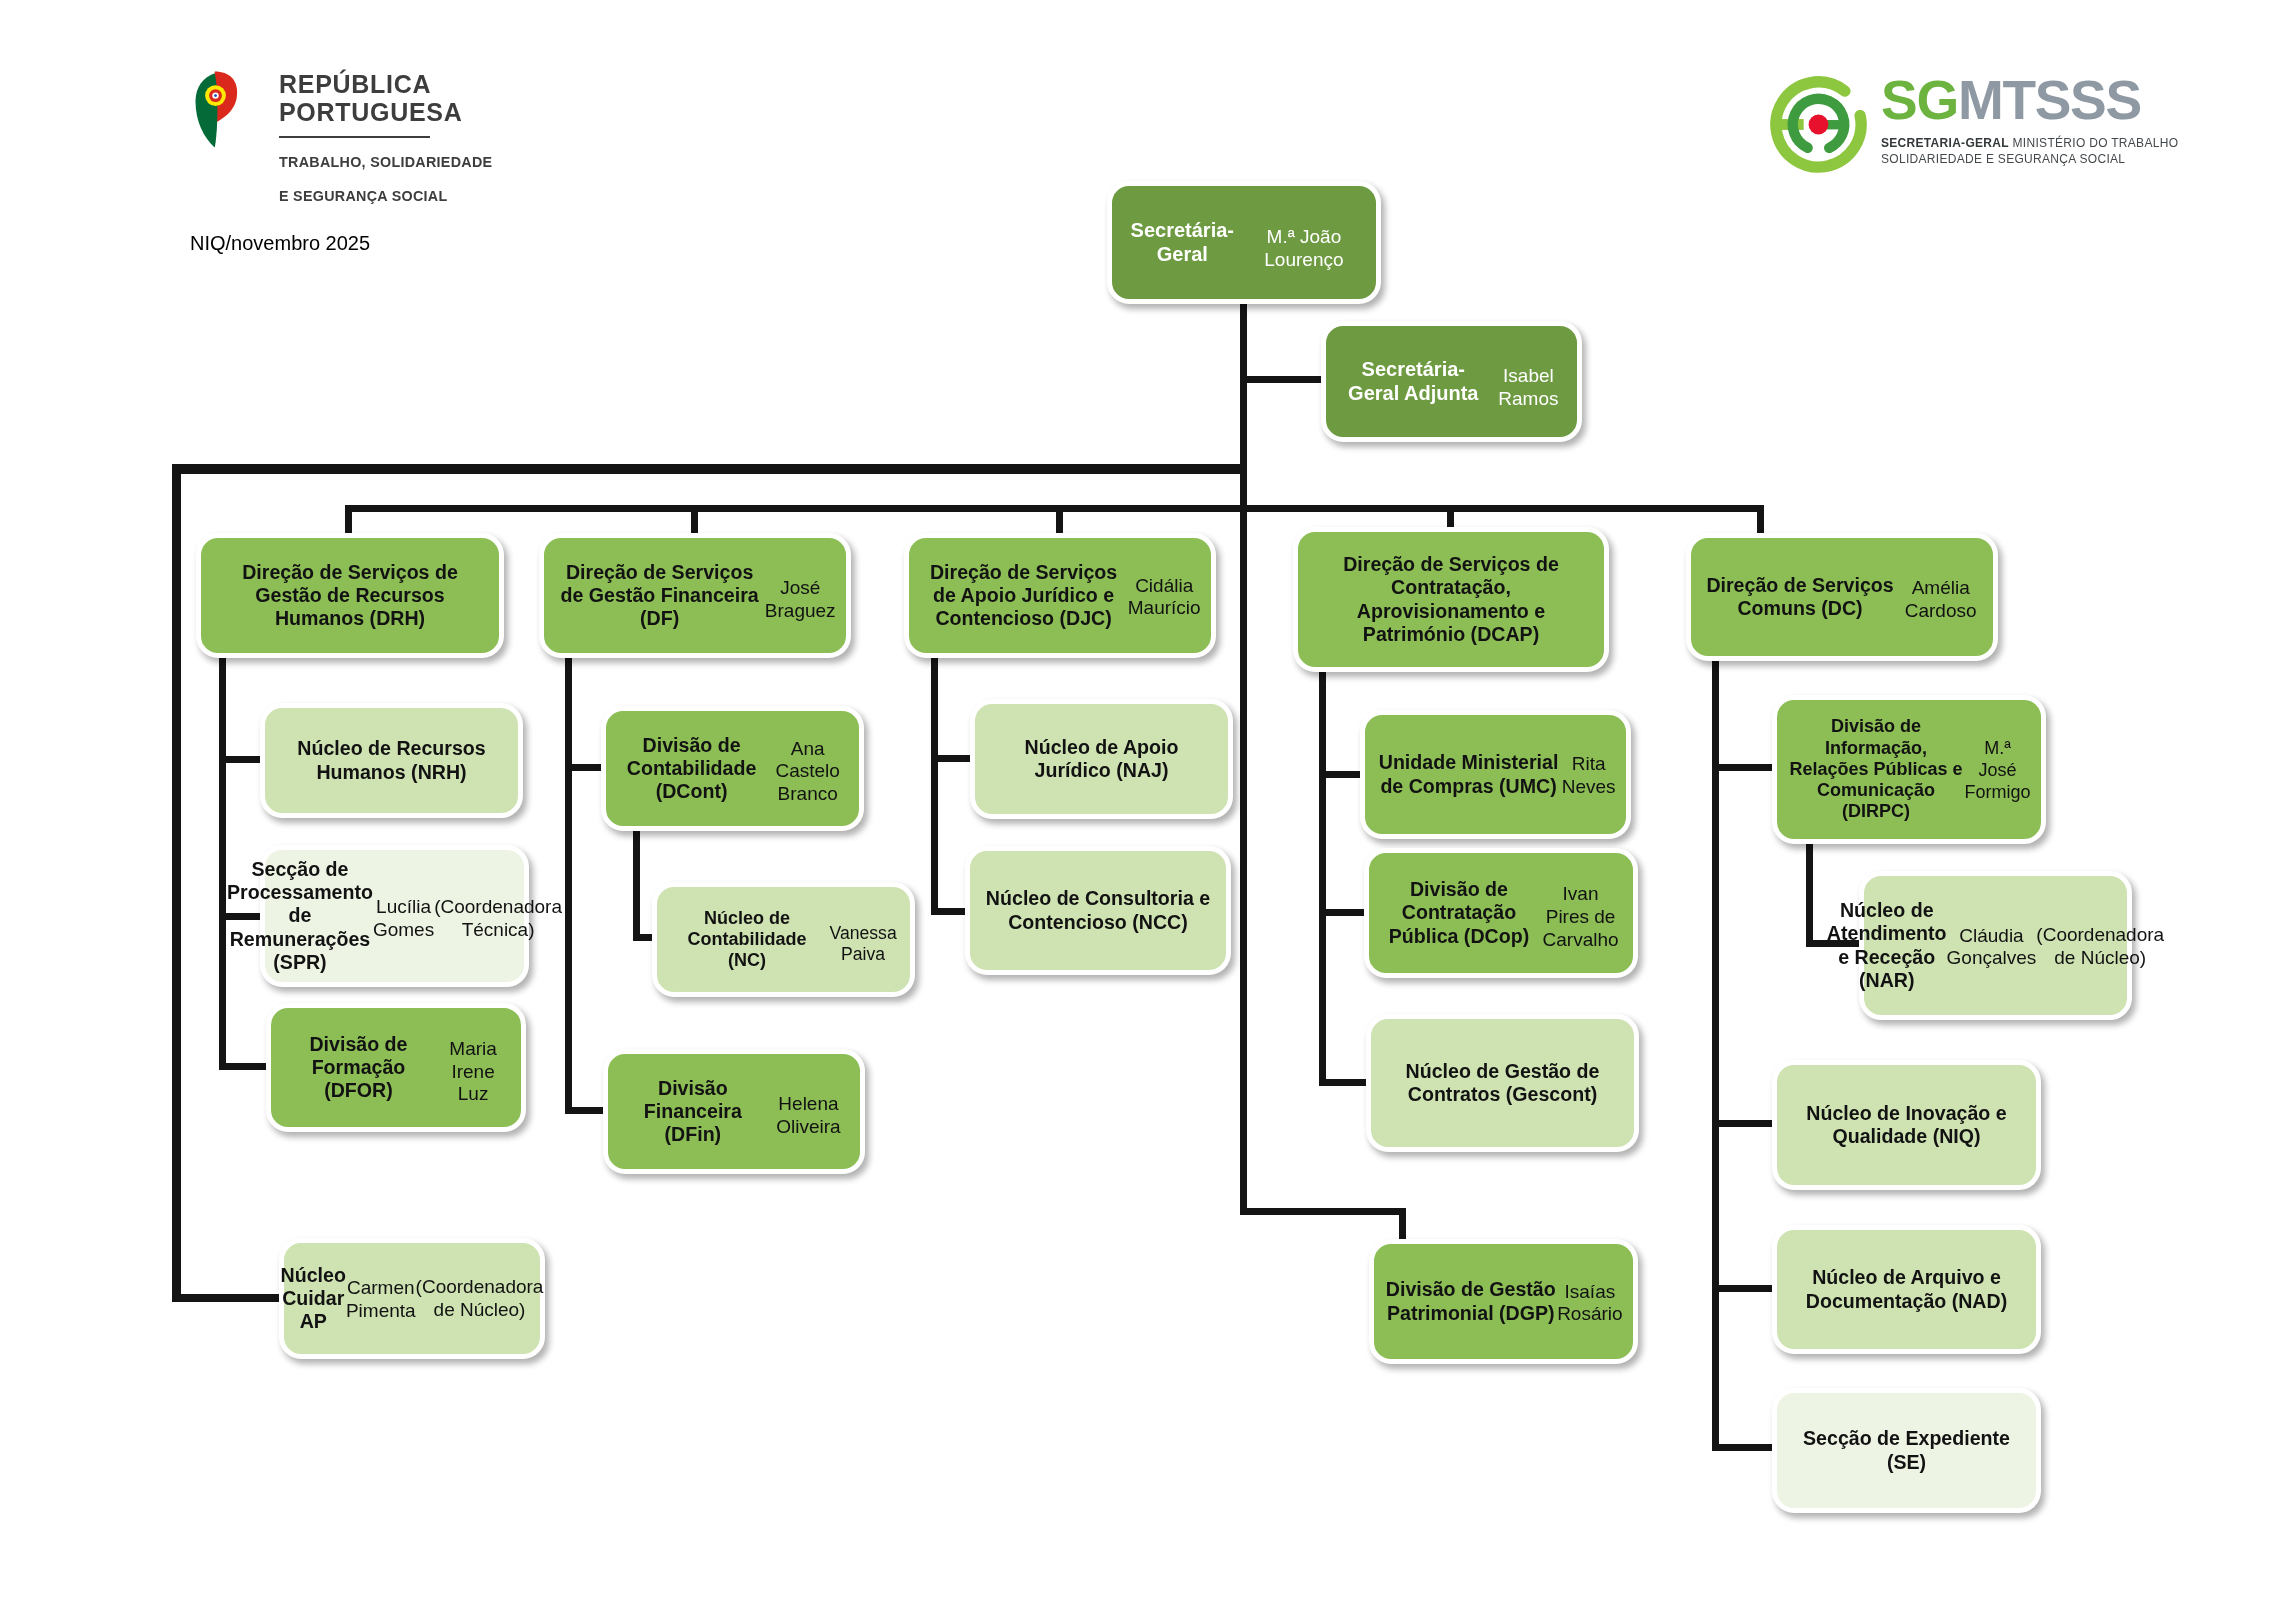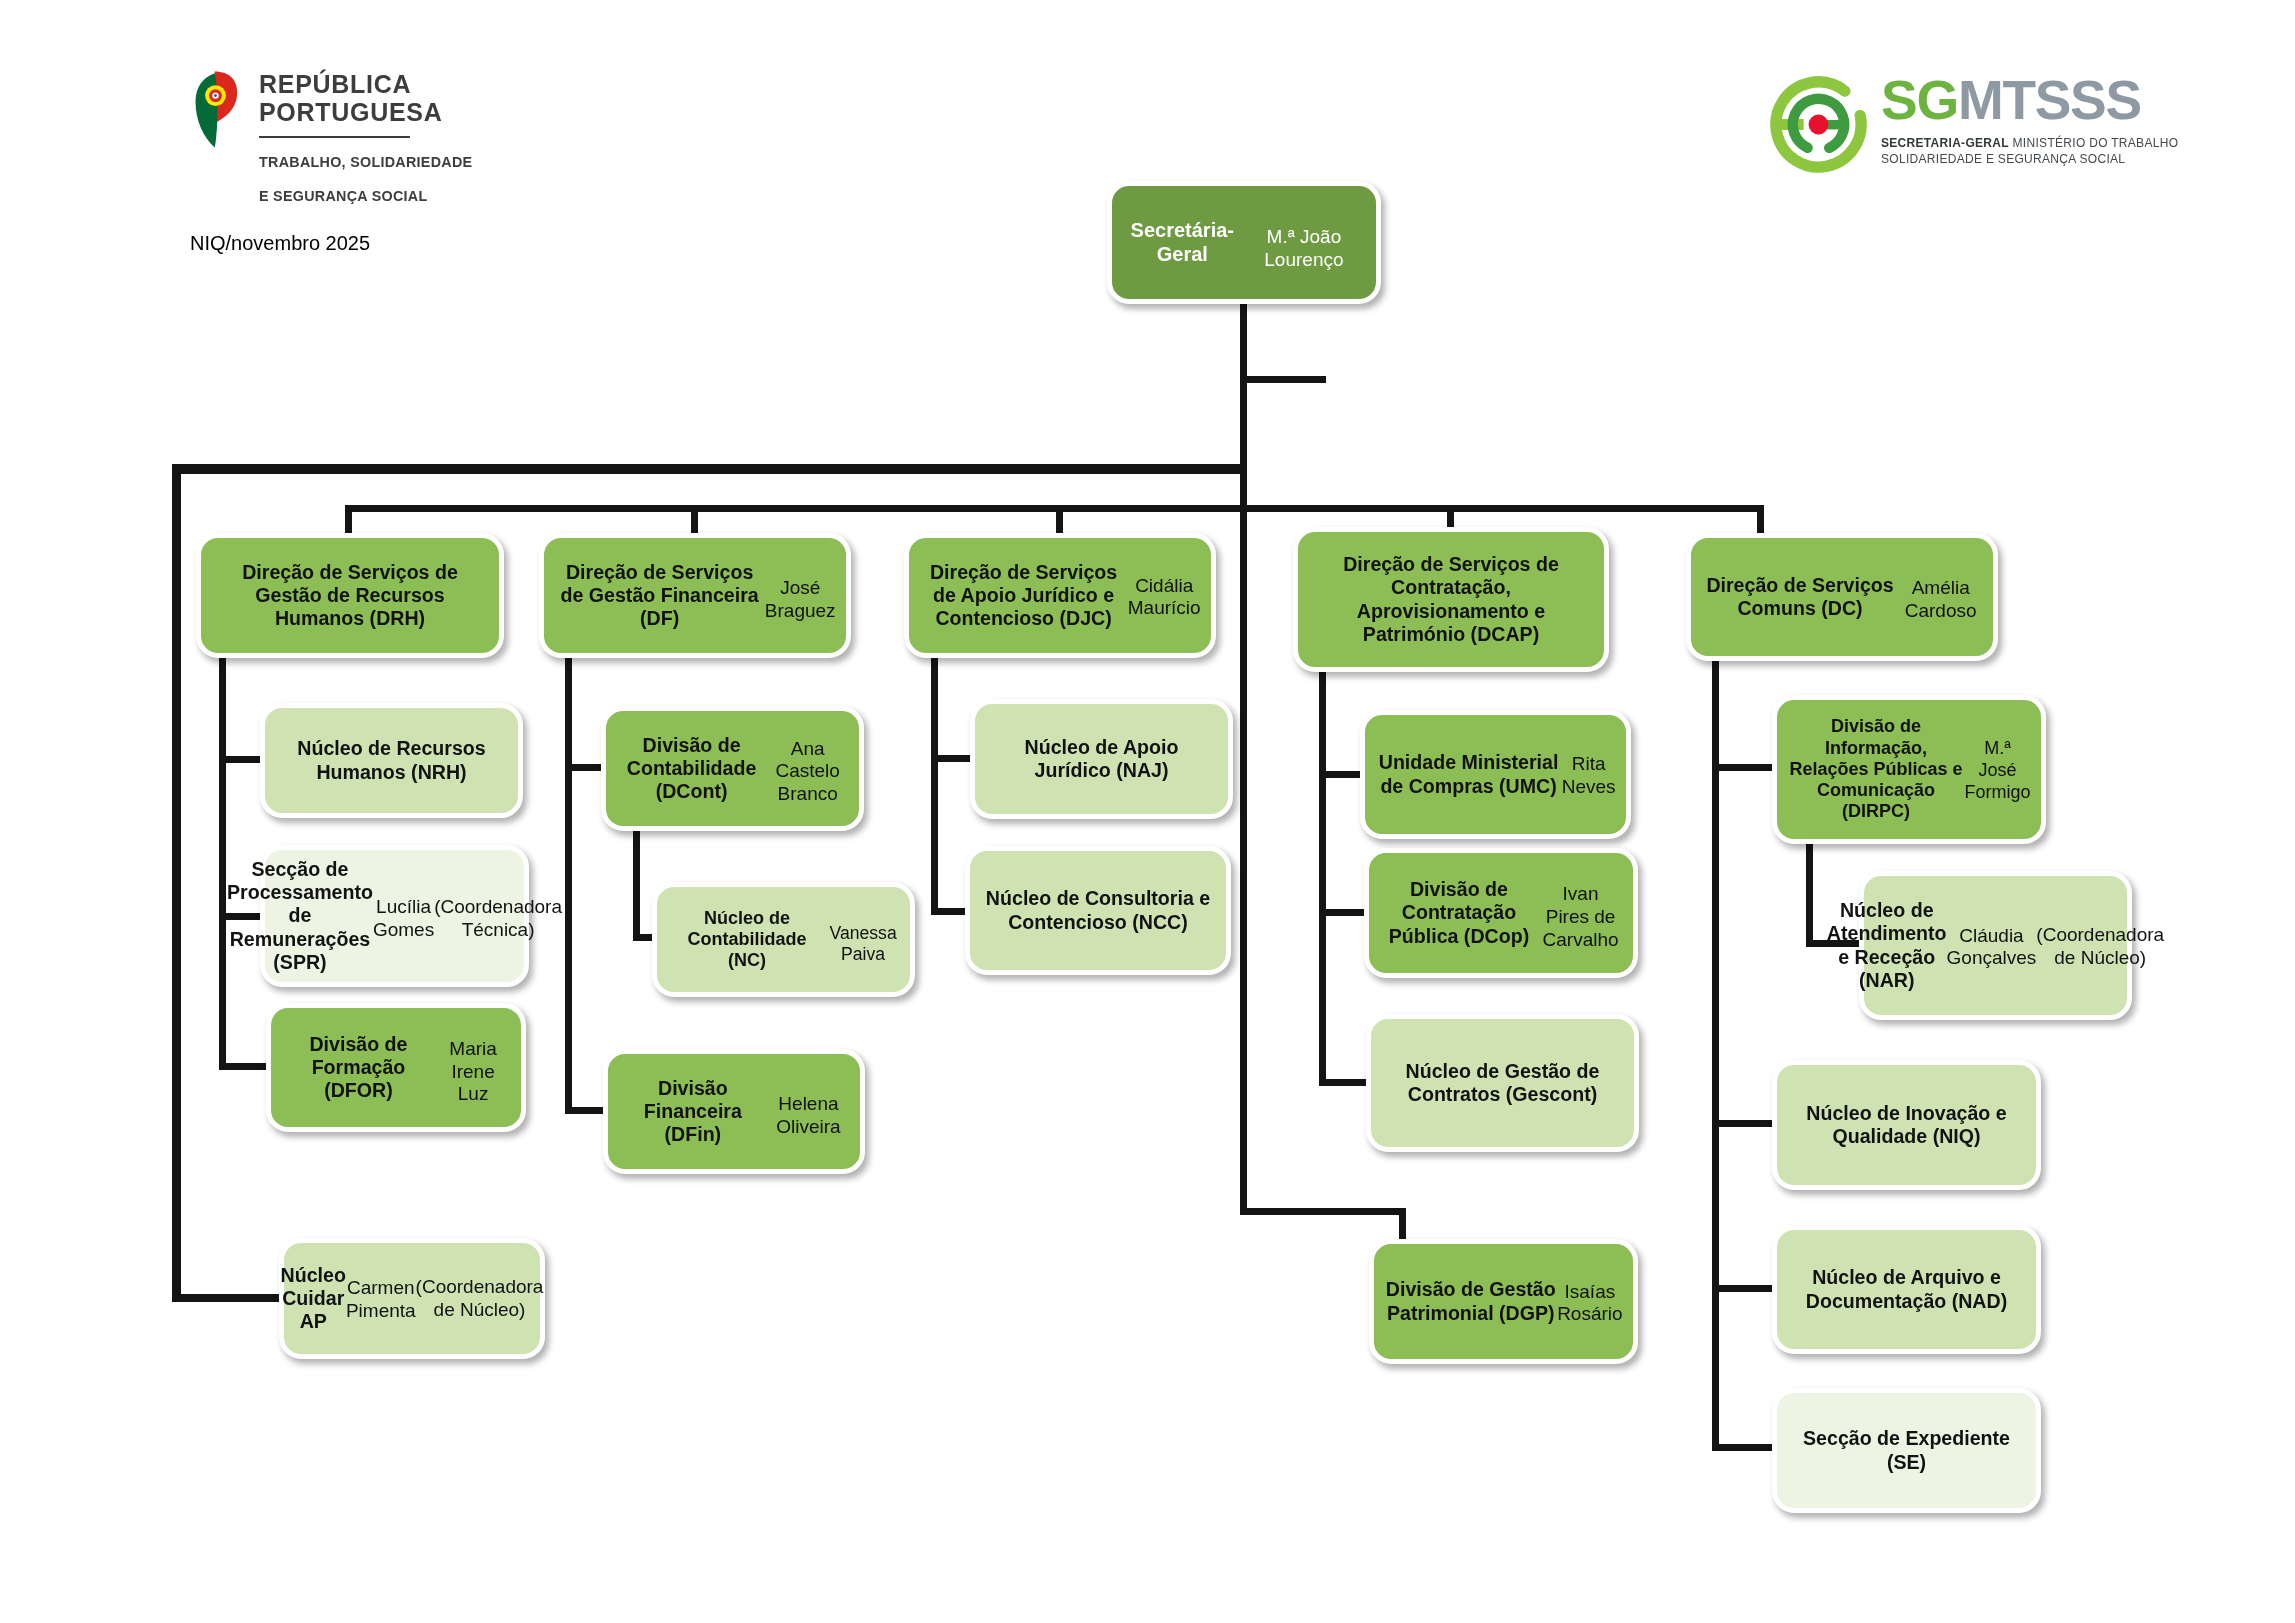--- a/index.html
+++ b/index.html
@@ -21,21 +21,21 @@
   .mid   {background:#8cbe55;color:#121212;}
   .light {background:#cfe3b2;color:#121212;align-items:center;}
   .xlight{background:#eef4e4;color:#121212;}
   .t{font-weight:700;font-size:19.6px;line-height:1.18;}
   .n{font-size:19px;line-height:1.2;margin-top:9px;}
   .note{font-size:19px;line-height:1.2;margin-top:6.5px;}
   .dark .t{font-size:20px;}
   .dark .n{margin-top:13px;}
 
   
-  #pt-logo{position:absolute;left:190px;top:70px;display:flex;}
+  #pt-logo{position:absolute;left:190px;top:70px;display:flex;gap:20px;}
   #pt-flag{width:51px;height:80px;}
   #pt-text{margin-left:18px;color:#3d3d3d;}
   .pt-big{font-size:25px;font-weight:700;line-height:1.13;letter-spacing:0.7px;}
   #pt-rule{width:151px;height:2px;background:#3d3d3d;margin:9px 0 7.8px 0;}
   .pt-small{font-size:14.3px;font-weight:700;line-height:1.35;letter-spacing:0.3px;margin-top:15px;}
   #niq-note{position:absolute;left:190px;top:232px;font-size:20px;color:#000;}
 
   
   #sg-logo{position:absolute;left:1769px;top:68px;display:flex;align-items:flex-start;}
   #sg-icon{width:99px;height:111px;}
@@ -132,20 +132,24 @@
   <div class="line" style="left:1806px;top:840px;width:6.5px;height:106px"></div>
   <div class="line" style="left:1806px;top:940px;width:53px;height:6.5px"></div>
   <div class="line" style="left:1712px;top:1120px;width:61px;height:6.5px"></div>
   <div class="line" style="left:1712px;top:1285px;width:61px;height:6.5px"></div>
   <div class="line" style="left:1712px;top:1444px;width:61px;height:6.5px"></div>
 
   <div class="box dark" style="left:1107px;top:181px;width:274px;height:123px">
     <div class="t">Secretária-Geral</div>
     <div class="n">M.ª João Lourenço</div>
   </div>
+  <div class="box dark" style="left:1321px;top:321px;width:261px;height:121px">
+    <div class="t">Secretária-Geral Adjunta</div>
+    <div class="n">Isabel Ramos</div>
+  </div>
 
   <div class="box mid" style="left:196px;top:533px;width:308px;height:125px">
     <div class="t">Direção de Serviços de Gestão de Recursos Humanos (DRH)</div>
   </div>
   <div class="box mid" style="left:539px;top:533px;width:312px;height:125px">
     <div class="t">Direção de Serviços de Gestão Financeira (DF)</div>
     <div class="n">José Braguez</div>
   </div>
   <div class="box mid" style="left:904px;top:533px;width:312px;height:125px">
     <div class="t">Direção de Serviços de Apoio Jurídico e Contencioso (DJC)</div>

